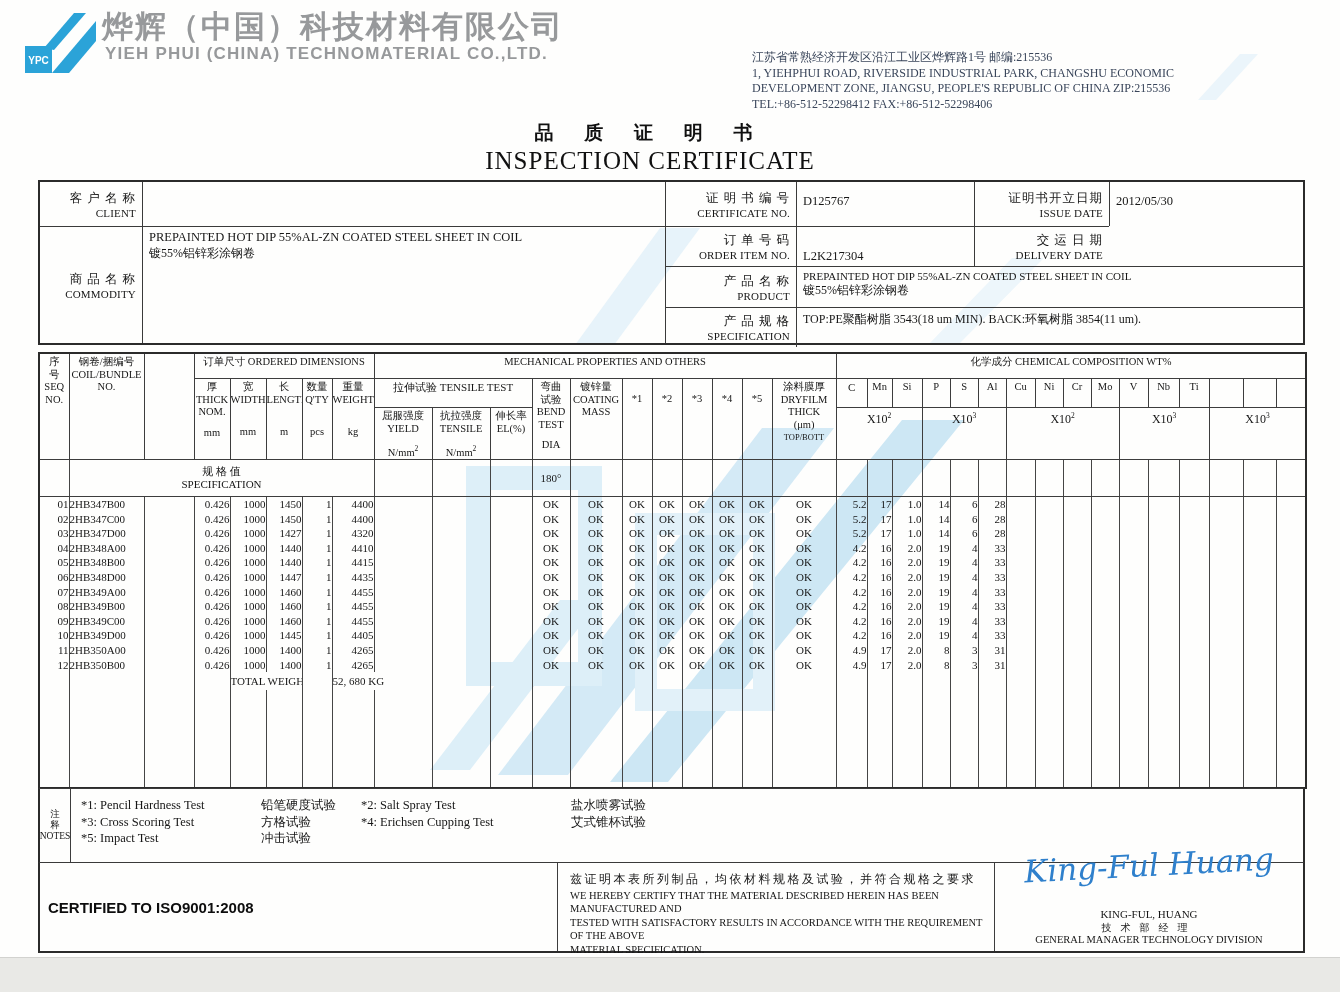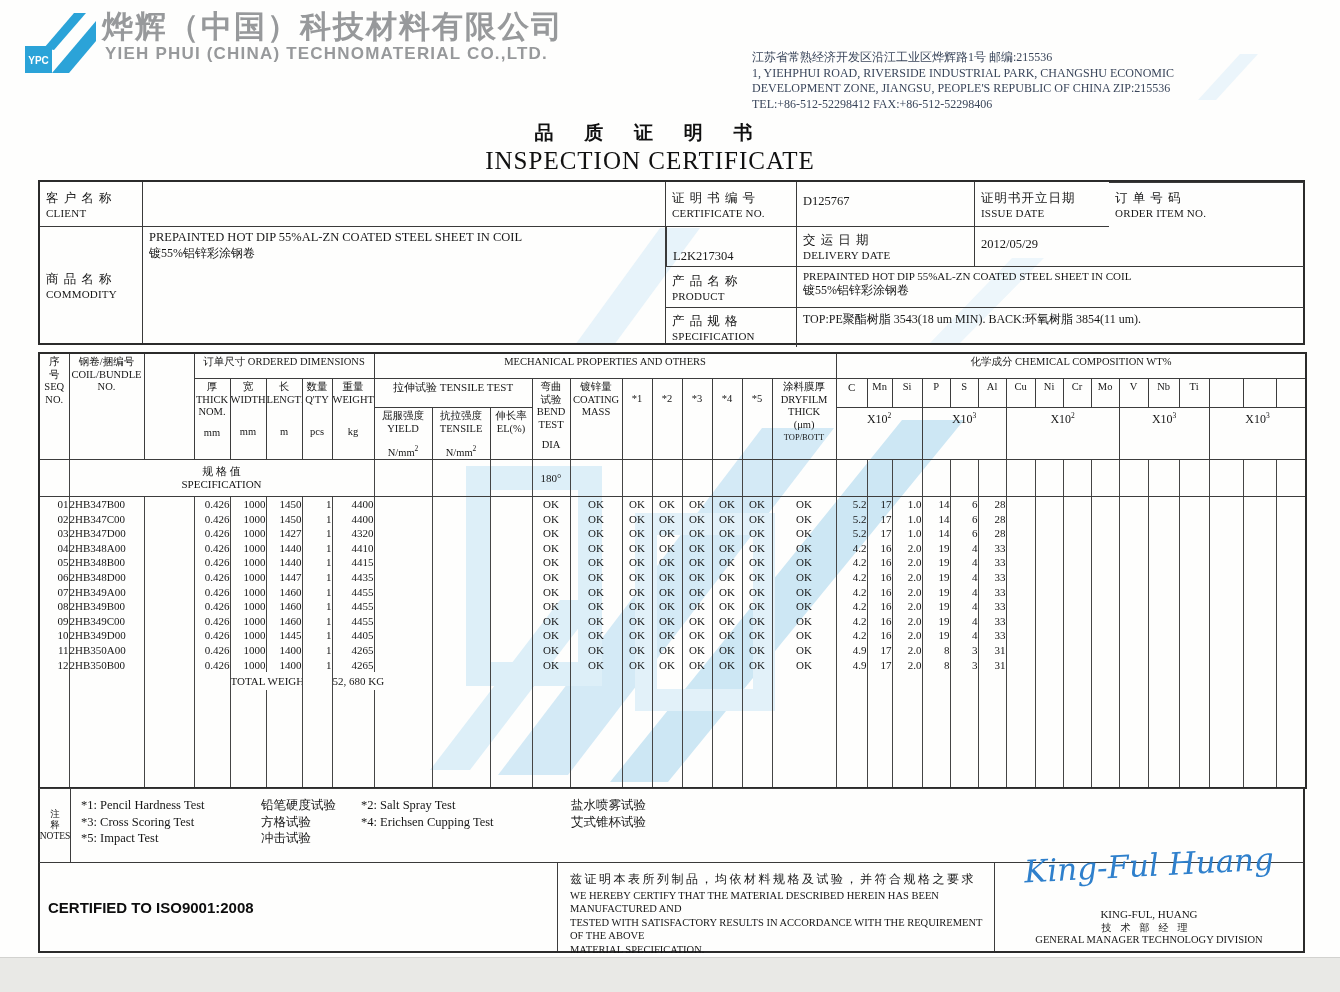--- a/index.html
+++ b/index.html
@@ -17,21 +17,21 @@
   .title-en{font-size:25px;letter-spacing:1px;color:#101010;margin-top:1px;}
   
   .info{left:38px;top:180px;width:1267px;height:165px;border:2px solid #2b2b2b;box-sizing:border-box;background:transparent;}
   .info-left{position:absolute;left:0;top:0;width:625px;height:161px;display:grid;
              grid-template-columns:102px 1fr;grid-template-rows:44px 117px;}
   .info-right{position:absolute;left:625px;top:0;width:638px;height:161px;display:grid;
               grid-template-columns:130px 178px 135px 195px;grid-template-rows:44px 40px;border-left:1px solid #3a3a3a;}
   .ic{box-sizing:border-box;border-left:1px solid #3a3a3a;border-top:1px solid #3a3a3a;padding:3px 6px;overflow:hidden;}
   .ic.first-col{border-left:none;}
   .ic.first-row{border-top:none;}
-  .lab{display:flex;flex-direction:column;align-items:flex-start;justify-content:center;text-align:center;}
+  .lab{display:flex;flex-direction:column;align-items:flex-end;justify-content:center;text-align:center;}
   .lab .cn{font-size:12.5px;letter-spacing:1px;}
   .lab .en{font-size:11px;letter-spacing:0.2px;}
   .val{font-size:12.5px;}
   .val .l2{font-size:12px;}
   
   .maintbl{left:38px;top:352px;}
   table.grid{border-collapse:collapse;table-layout:fixed;width:1267px;border:2px solid #2b2b2b;}
   table.grid th,table.grid td{margin:0;padding:0;font-weight:normal;overflow:hidden;white-space:nowrap;}
   table.grid th{border:1px solid #3d3d3d;vertical-align:top;text-align:center;
                 font-size:10.5px;line-height:12.5px;padding-top:2px;}
@@ -136,31 +136,31 @@
       <div class="info-right">
         <div class="ic lab first-col first-row">
           <span class="cn">证 明 书 编 号</span>
           <span class="en">CERTIFICATE NO.</span>
         </div>
         <div class="ic val first-row" style="padding-top:12px;">D125767</div>
         <div class="ic lab first-row">
           <span class="cn">证明书开立日期</span>
           <span class="en">ISSUE DATE</span>
         </div>
+        <div class="ic val first-row" style="padding-top:12px;">2012/05/30</div>
 
         <div class="ic lab first-col">
           <span class="cn">订 单 号 码</span>
           <span class="en">ORDER ITEM NO.</span>
         </div>
         <div class="ic val" style="padding-top:22px;">L2K217304</div>
         <div class="ic lab">
           <span class="cn">交 运 日 期</span>
           <span class="en">DELIVERY DATE</span>
         </div>
-        <div class="ic val" style="padding-top:10px;">2012/05/29</div>
 
         <div class="ic lab first-col" style="grid-row:3;grid-column:1;height:41px;">
           <span class="cn">产 品 名 称</span>
           <span class="en">PRODUCT</span>
         </div>
         <div class="ic val" style="grid-row:3;grid-column:2/5;height:41px;font-size:11px;">
           <div>PREPAINTED HOT DIP 55%AL-ZN COATED STEEL SHEET IN COIL</div>
           <div class="l2">镀55%铝锌彩涂钢卷</div>
         </div>
         <div class="ic lab first-col" style="grid-row:4;grid-column:1;height:40px;">

